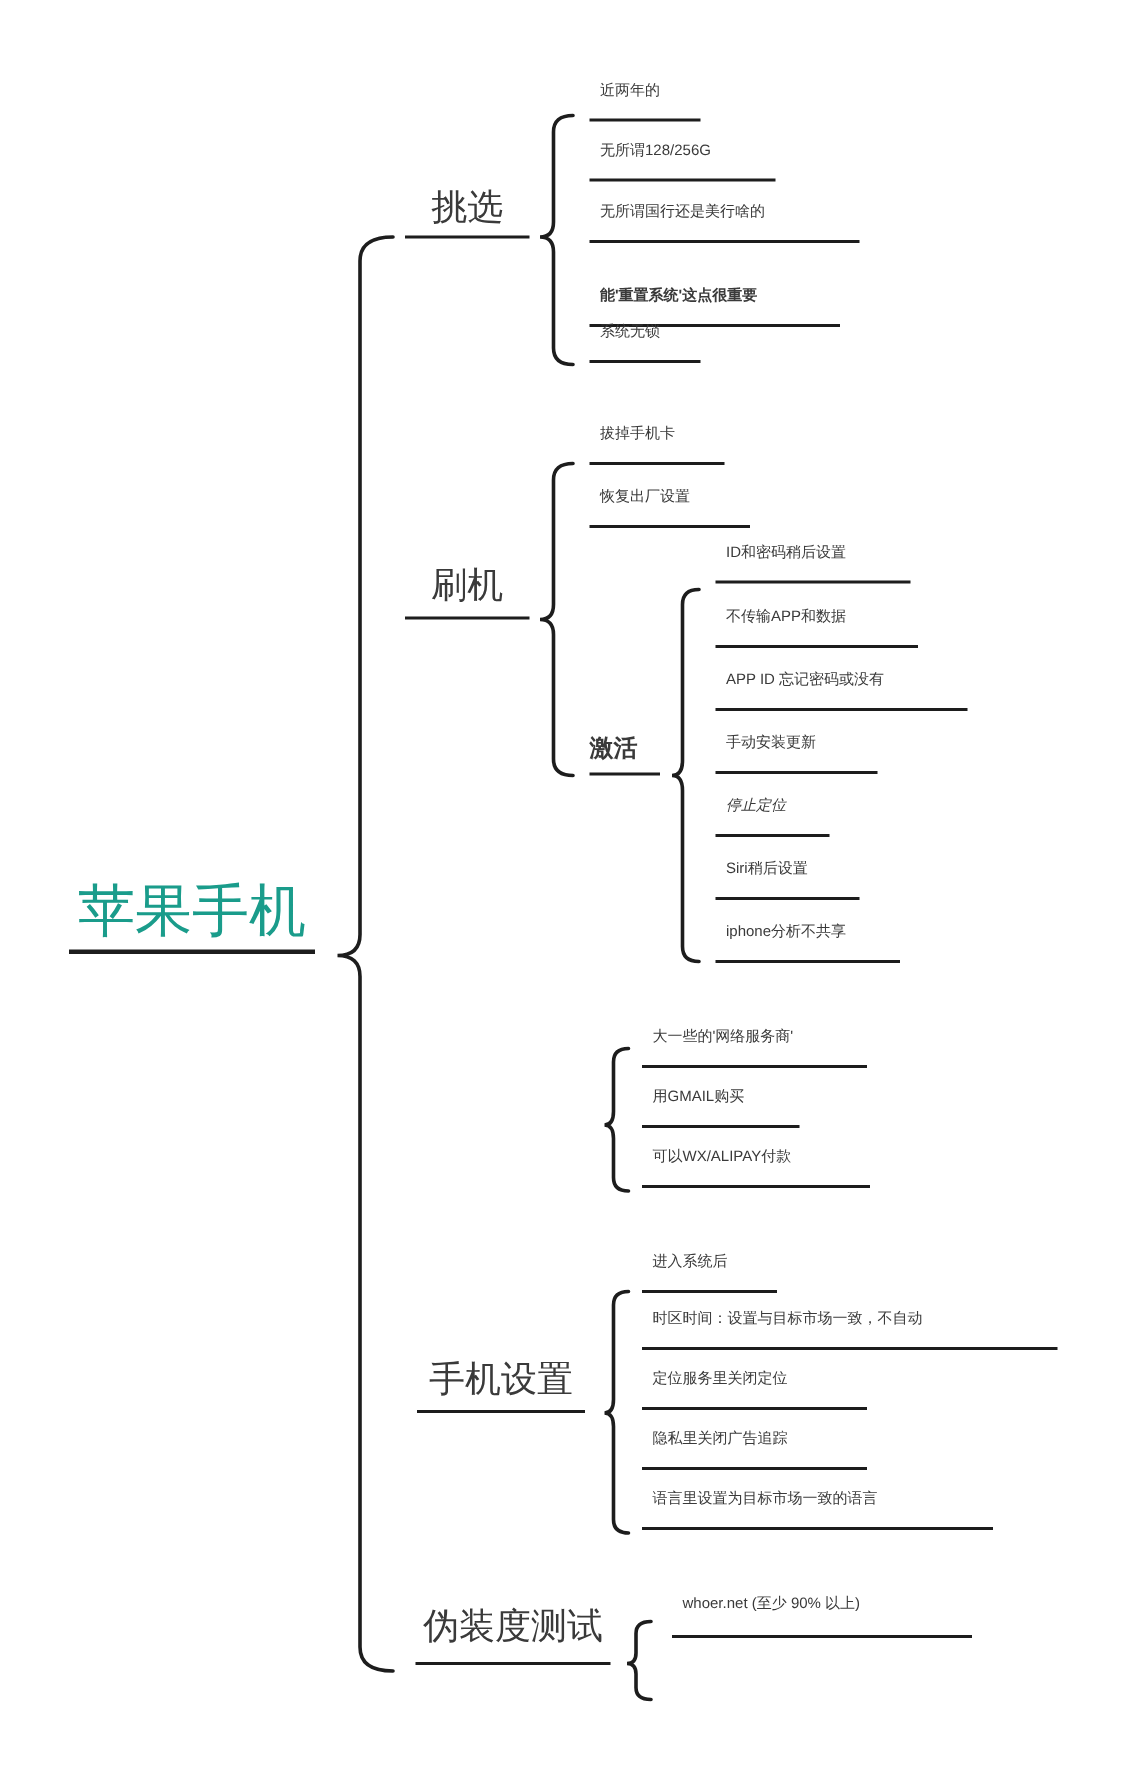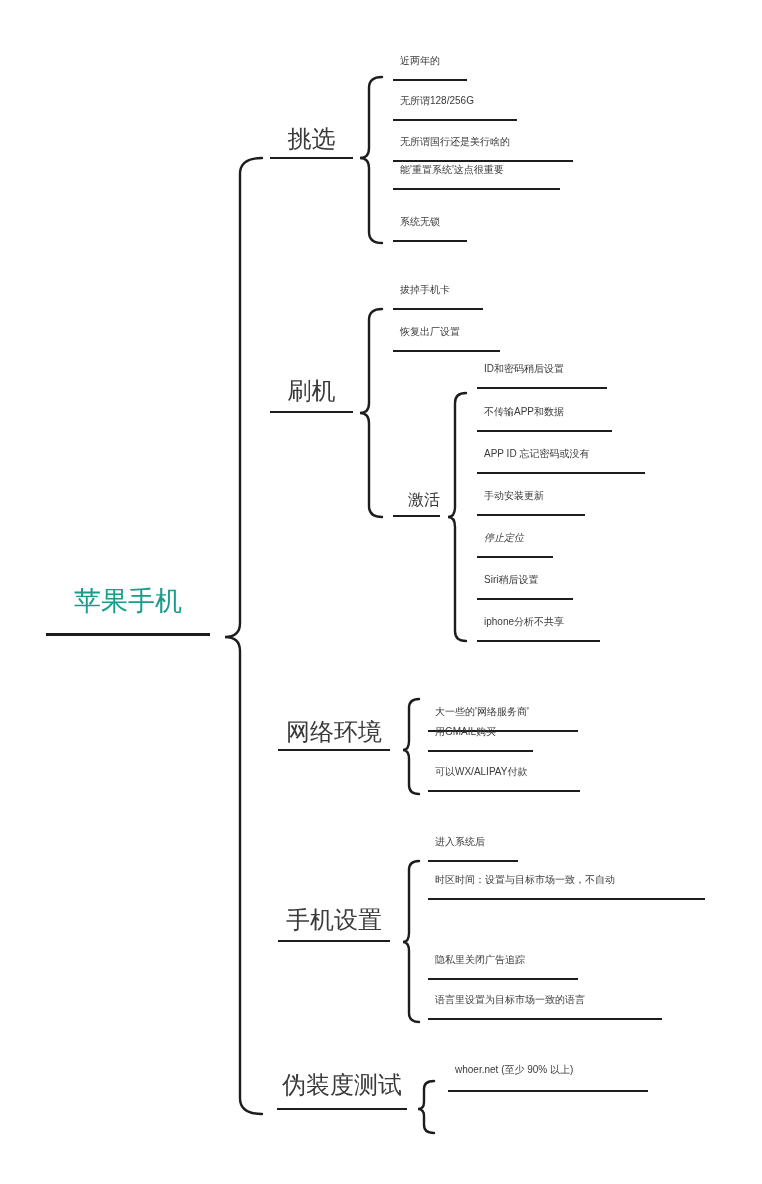--- a/index.html
+++ b/index.html
@@ -19,23 +19,23 @@
   .node{
     position:absolute;
     box-sizing:border-box;
     border-bottom:2.5px solid var(--line);
     color:var(--text);
     white-space:nowrap;
     line-height:1.25;
   }
   .child{font-size:10px;height:26px;padding-left:7px;}
   .branch{font-size:24px;text-align:center;}
-  .sub{font-size:16px;text-align:right;height:27px;}
+  .sub{font-size:16px;text-align:left;height:27px;font-weight:bold;}
   .rootnode{
-    font-size:27px;color:var(--accent);
+    font-size:38px;color:var(--accent);
     text-align:center;border-bottom-width:3px;
   }
   .brace{position:absolute;}
   .brace path{stroke:var(--line);stroke-width:2.4;fill:none;stroke-linecap:round;}
 </style>
 </head>
 <body>
 
 <div id="canvas">
 
@@ -45,21 +45,21 @@
     <path d="M 40 2 Q 18 2 18 18 L 18 467 Q 18 481 3 481 Q 18 481 18 495 L 18 942 Q 18 958 40 958"></path>
   </svg>
 
   <div class="node branch" style="left:270px;top:124px;width:83px;height:35px;">挑选</div>
   <svg class="brace" style="left:358px;top:75px;" width="26" height="170" viewBox="0 0 26 170">
     <path d="M 24 2 Q 11 2 11 13 L 11 73 Q 11 83 2 83 Q 11 83 11 93 L 11 157 Q 11 168 24 168"></path>
   </svg>
   <div class="node child" style="left:393px;top:55px;width:74px;">近两年的</div>
   <div class="node child" style="left:393px;top:95px;width:124px;">无所谓128/256G</div>
   <div class="node child" style="left:393px;top:136px;width:180px;">无所谓国行还是美行啥的</div>
-  <div class="node child" style="left:393px;top:164px;width:167px;">能'重置系统'这点很重要</div>
+  <div class="node child" style="left:393px;top:192px;width:167px;font-weight:bold;">能'重置系统'这点很重要</div>
   <div class="node child" style="left:393px;top:216px;width:74px;">系统无锁</div>
 
   <div class="node branch" style="left:270px;top:376px;width:83px;height:37px;">刷机</div>
   <svg class="brace" style="left:358px;top:307px;" width="26" height="212" viewBox="0 0 26 212">
     <path d="M 24 2 Q 11 2 11 13 L 11 96 Q 11 106 2 106 Q 11 106 11 116 L 11 199 Q 11 210 24 210"></path>
   </svg>
   <div class="node child" style="left:393px;top:284px;width:90px;">拔掉手机卡</div>
   <div class="node child" style="left:393px;top:326px;width:107px;">恢复出厂设置</div>
 
   <div class="node sub" style="left:393px;top:490px;width:47px;">激活</div>
@@ -67,34 +67,34 @@
     <path d="M 20 2 Q 9 2 9 12 L 9 116 Q 9 126 2 126 Q 9 126 9 136 L 9 240 Q 9 250 20 250"></path>
   </svg>
   <div class="node child" style="left:477px;top:363px;width:130px;">ID和密码稍后设置</div>
   <div class="node child" style="left:477px;top:406px;width:135px;">不传输APP和数据</div>
   <div class="node child" style="left:477px;top:448px;width:168px;">APP ID 忘记密码或没有</div>
   <div class="node child" style="left:477px;top:490px;width:108px;">手动安装更新</div>
   <div class="node child" style="left:477px;top:532px;width:76px;font-style:italic;">停止定位</div>
   <div class="node child" style="left:477px;top:574px;width:96px;">Siri稍后设置</div>
   <div class="node child" style="left:477px;top:616px;width:123px;">iphone分析不共享</div>
 
-  <div class="node branch" style="left:278px;top:717px;width:112px;height:34px;">网络环境</div>
   <svg class="brace" style="left:401px;top:697px;" width="20" height="99" viewBox="0 0 20 99">
     <path d="M 18 2 Q 8 2 8 11 L 8 44 Q 8 53 2 53 Q 8 53 8 62 L 8 88 Q 8 97 18 97"></path>
   </svg>
-  <div class="node child" style="left:428px;top:686px;width:150px;margin-top:20px;">大一些的'网络服务商'</div>
+  <div class="node child" style="left:428px;top:686px;width:150px;">大一些的'网络服务商'</div>
   <div class="node child" style="left:428px;top:726px;width:105px;">用GMAIL购买</div>
   <div class="node child" style="left:428px;top:766px;width:152px;">可以WX/ALIPAY付款</div>
 
   <div class="node branch" style="left:278px;top:905px;width:112px;height:37px;">手机设置</div>
   <svg class="brace" style="left:401px;top:859px;" width="20" height="165" viewBox="0 0 20 165">
     <path d="M 18 2 Q 8 2 8 11 L 8 74 Q 8 83 2 83 Q 8 83 8 92 L 8 154 Q 8 163 18 163"></path>
   </svg>
   <div class="node child" style="left:428px;top:836px;width:90px;">进入系统后</div>
   <div class="node child" style="left:428px;top:874px;width:277px;">时区时间：设置与目标市场一致，不自动</div>
+  <div class="node child" style="left:428px;top:914px;width:150px;">定位服务里关闭定位</div>
   <div class="node child" style="left:428px;top:954px;width:150px;">隐私里关闭广告追踪</div>
   <div class="node child" style="left:428px;top:994px;width:234px;">语言里设置为目标市场一致的语言</div>
 
   <div class="node branch" style="left:277px;top:1070px;width:130px;height:40px;">伪装度测试</div>
   <svg class="brace" style="left:416px;top:1079px;" width="20" height="56" viewBox="0 0 20 56">
     <path d="M 18 2 Q 8 2 8 10 L 8 23 Q 8 30 2 30 Q 8 30 8 37 L 8 46 Q 8 54 18 54"></path>
   </svg>
   <div class="node child" style="left:448px;top:1064px;width:200px;height:28px;">whoer.net (至少 90% 以上)</div>
 
 </div>

